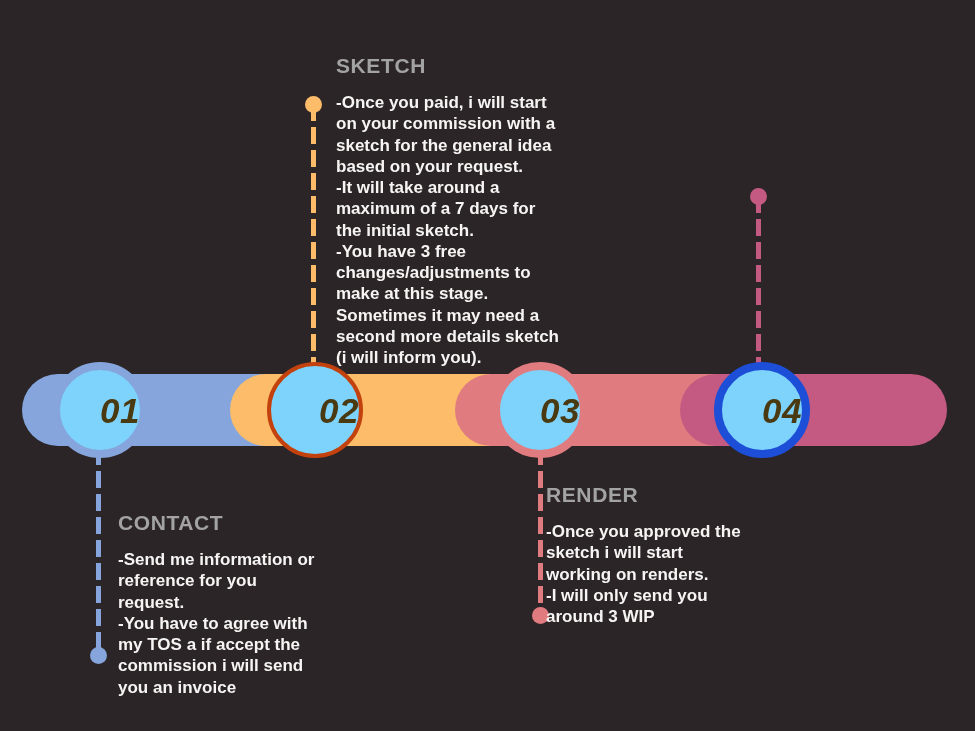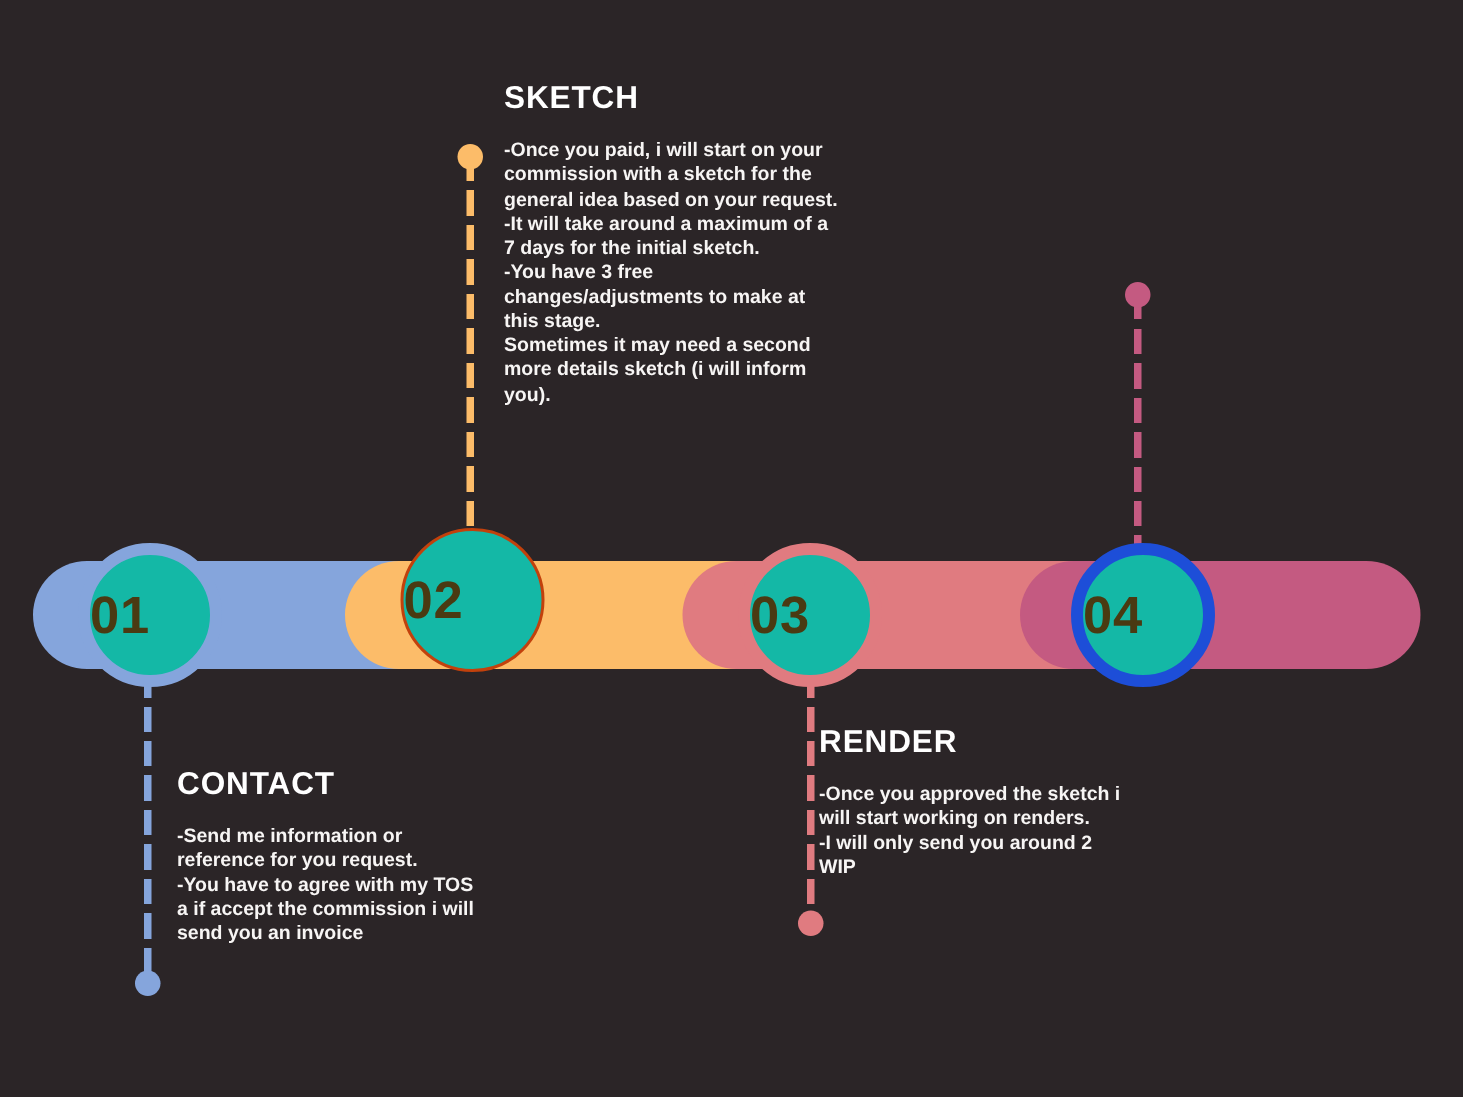--- a/index.html
+++ b/index.html
@@ -78,55 +78,56 @@
   .stem-sketch   { left: 311px; top: 104px; height: 272px; color: #fcbc69; }
   .stem-render   { left: 538px; top: 448px; height: 168px; color: #e07b80; }
   .stem-complete { left: 756px; top: 196px; height: 180px; color: #c45a81; }
 
   
   .node {
     position: absolute;
     width: 96px;
     height: 96px;
     border-radius: 50%;
-    background: #14b8a6;
+    background: #7dd3fc;
     box-sizing: border-box;
     z-index: 10;
     display: flex;
     align-items: center;
-    justify-content: flex-start;
+    justify-content: flex-end;
+    font-style: italic;
   }
   .node .num {
     font-size: 35px;
     font-weight: bold;
     color: #4a3a12;
     letter-spacing: 0.5px;
     line-height: 1;
   }
   .node-1 { left: 52px;  top: 362px; border: 8px solid #85a5dc; }
-  .node-2 { left: 267px; top: 352px; border: 2px solid #c2410c; }
+  .node-2 { left: 267px; top: 362px; border: 4px solid #c2410c; }
   .node-3 { left: 492px; top: 362px; border: 8px solid #e07b80; }
   .node-4 { left: 714px; top: 362px; border: 8px solid #1d4ed8; }
 
   
   .block {
     position: absolute;
     z-index: 8;
     color: #ffffff;
   }
   .block .heading {
     font-size: 21px;
     font-weight: bold;
     letter-spacing: 0.6px;
     margin: 0 0 14px 0;
-    color: #ffffff;
+    color: #a3a3a3;
     white-space: nowrap;
   }
   .block .body {
-    font-size: 13px;
+    font-size: 17px;
     font-weight: bold;
     line-height: 1.25;
     margin: 0;
     color: #f7f5f4;
     white-space: pre-line;
   }
 
   .block-sketch   { left: 336px; top: 54px;  width: 224px; }
   .block-complete { left: 778px; top: 150px; width: 190px; }
   .block-contact  { left: 118px; top: 483px; width: 200px; margin-top: 28px; }
@@ -185,16 +186,16 @@
 
   <div class="block block-contact">
     <h2 class="heading">CONTACT</h2>
     <p class="body">-Send me information or reference for you request.
 -You have to agree with my TOS a if accept the commission i will send you an invoice</p>
   </div>
 
   <div class="block block-render">
     <h2 class="heading">RENDER</h2>
     <p class="body">-Once you approved the sketch i will start working on renders.
--I will only send you around 2 WIP</p>
+-I will only send you around 3 WIP</p>
   </div>
 
 </div>
 
 </body></html>

